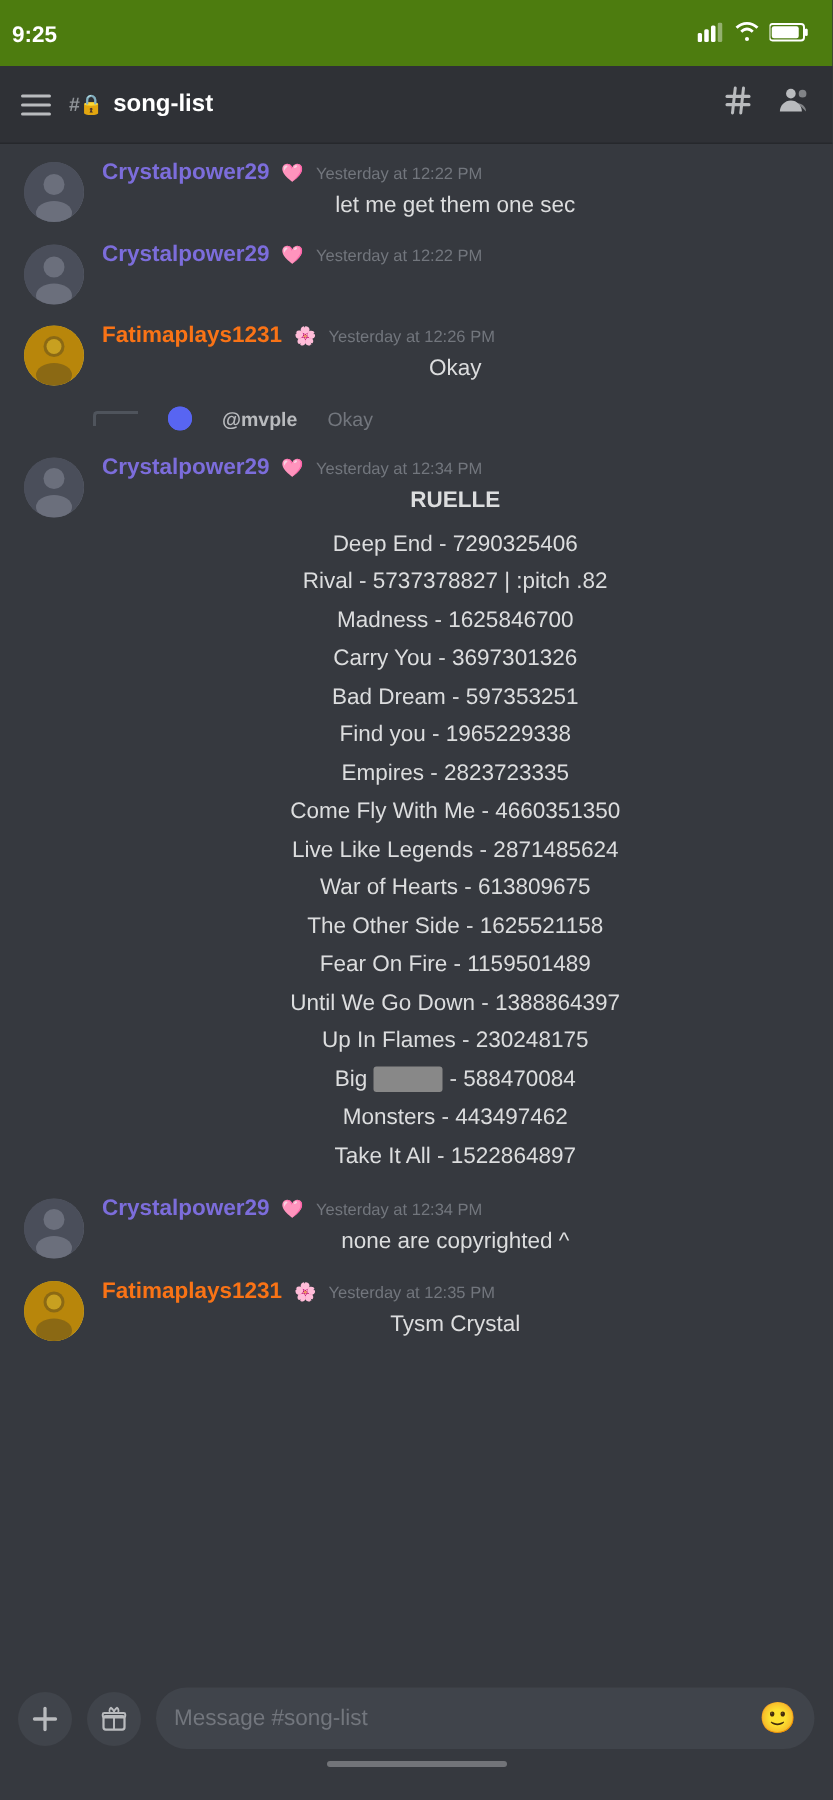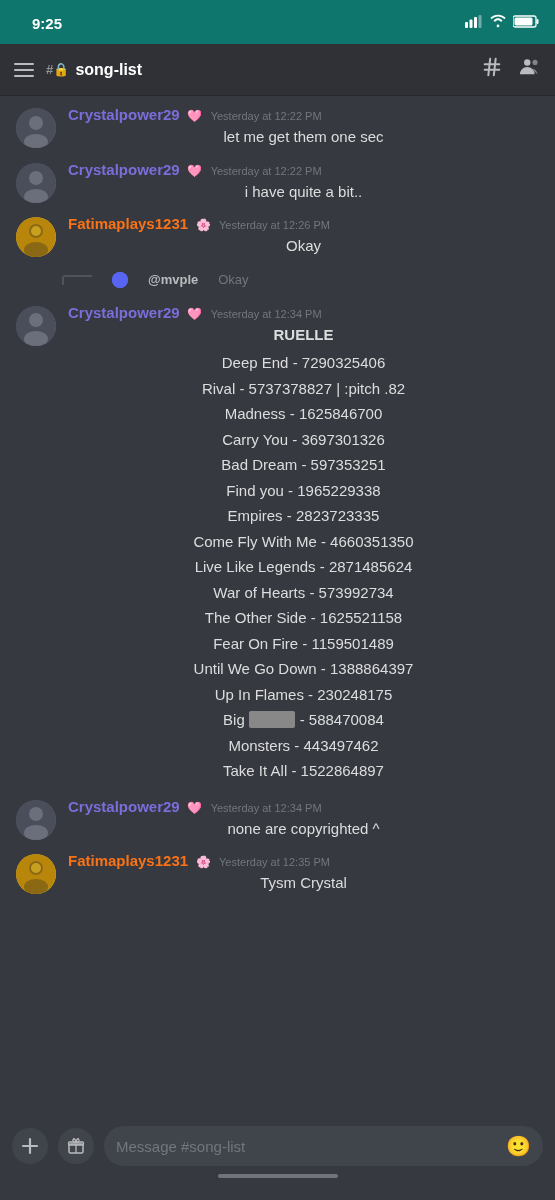--- a/index.html
+++ b/index.html
@@ -8,25 +8,25 @@
       width: 555px;
       min-height: 1200px;
       background: #36393f;
       font-family: -apple-system, BlinkMacSystemFont, 'Segoe UI', sans-serif;
       color: #dcddde;
       overflow-x: hidden;
     }
 
     
     .status-bar {
-      background: #0f766e;
+      background: #4d7c0f;
       display: flex;
       justify-content: space-between;
       align-items: center;
-      padding: 8px 16px 6px 32px;
+      padding: 8px 16px 6px 8px;
       height: 44px;
     }
     .status-time {
       font-size: 15px;
       font-weight: 600;
       color: #fff;
     }
     .status-icons {
       display: flex;
       align-items: center;
@@ -330,21 +330,20 @@
           <circle cx="20" cy="15" r="7" fill="#6b6f7c"></circle>
           <ellipse cx="20" cy="34" rx="12" ry="8" fill="#6b6f7c"></ellipse>
         </svg>
     </div>
     <div class="message-content">
       <div class="message-header">
         <span class="username username-purple">Crystalpower29</span>
         <span class="badge">🩷</span>
         <span class="timestamp">Yesterday at 12:22 PM</span>
       </div>
-      <div class="message-text">i have quite a bit..</div>
     </div>
   </div>
 
   <div class="message-group" style="padding-top:8px;padding-bottom:4px;align-items:flex-start;">
     <div class="avatar avatar-fatima">
       <svg width="40" height="40" viewBox="0 0 40 40">
           <circle cx="20" cy="20" r="20" fill="#b8860b"></circle>
           <circle cx="20" cy="14" r="7" fill="#8B6914"></circle>
           <ellipse cx="20" cy="33" rx="12" ry="8" fill="#8B6914"></ellipse>
           <circle cx="20" cy="14" r="5" fill="#c8a020"></circle>
@@ -392,21 +391,21 @@
           <div class="song-list">
             <div>Deep End - 7290325406</div>
             <div>Rival - 5737378827 | :pitch .82</div>
             <div>Madness - 1625846700</div>
             <div>Carry You - 3697301326</div>
             <div>Bad Dream - 597353251</div>
             <div>Find you - 1965229338</div>
             <div>Empires - 2823723335</div>
             <div>Come Fly With Me - 4660351350</div>
             <div>Live Like Legends - 2871485624</div>
-            <div>War of Hearts - 573992734</div>
+            <div>War of Hearts - 613809675</div>
             <div>The Other Side - 1625521158</div>
             <div>Fear On Fire - 1159501489</div>
             <div>Until We Go Down - 1388864397</div>
             <div>Up In Flames - 230248175</div>
             <div>Big <span class="censored">████</span> - 588470084</div>
             <div>Monsters - 443497462</div>
             <div>Take It All - 1522864897</div>
           </div>
         </div>
       </div>

